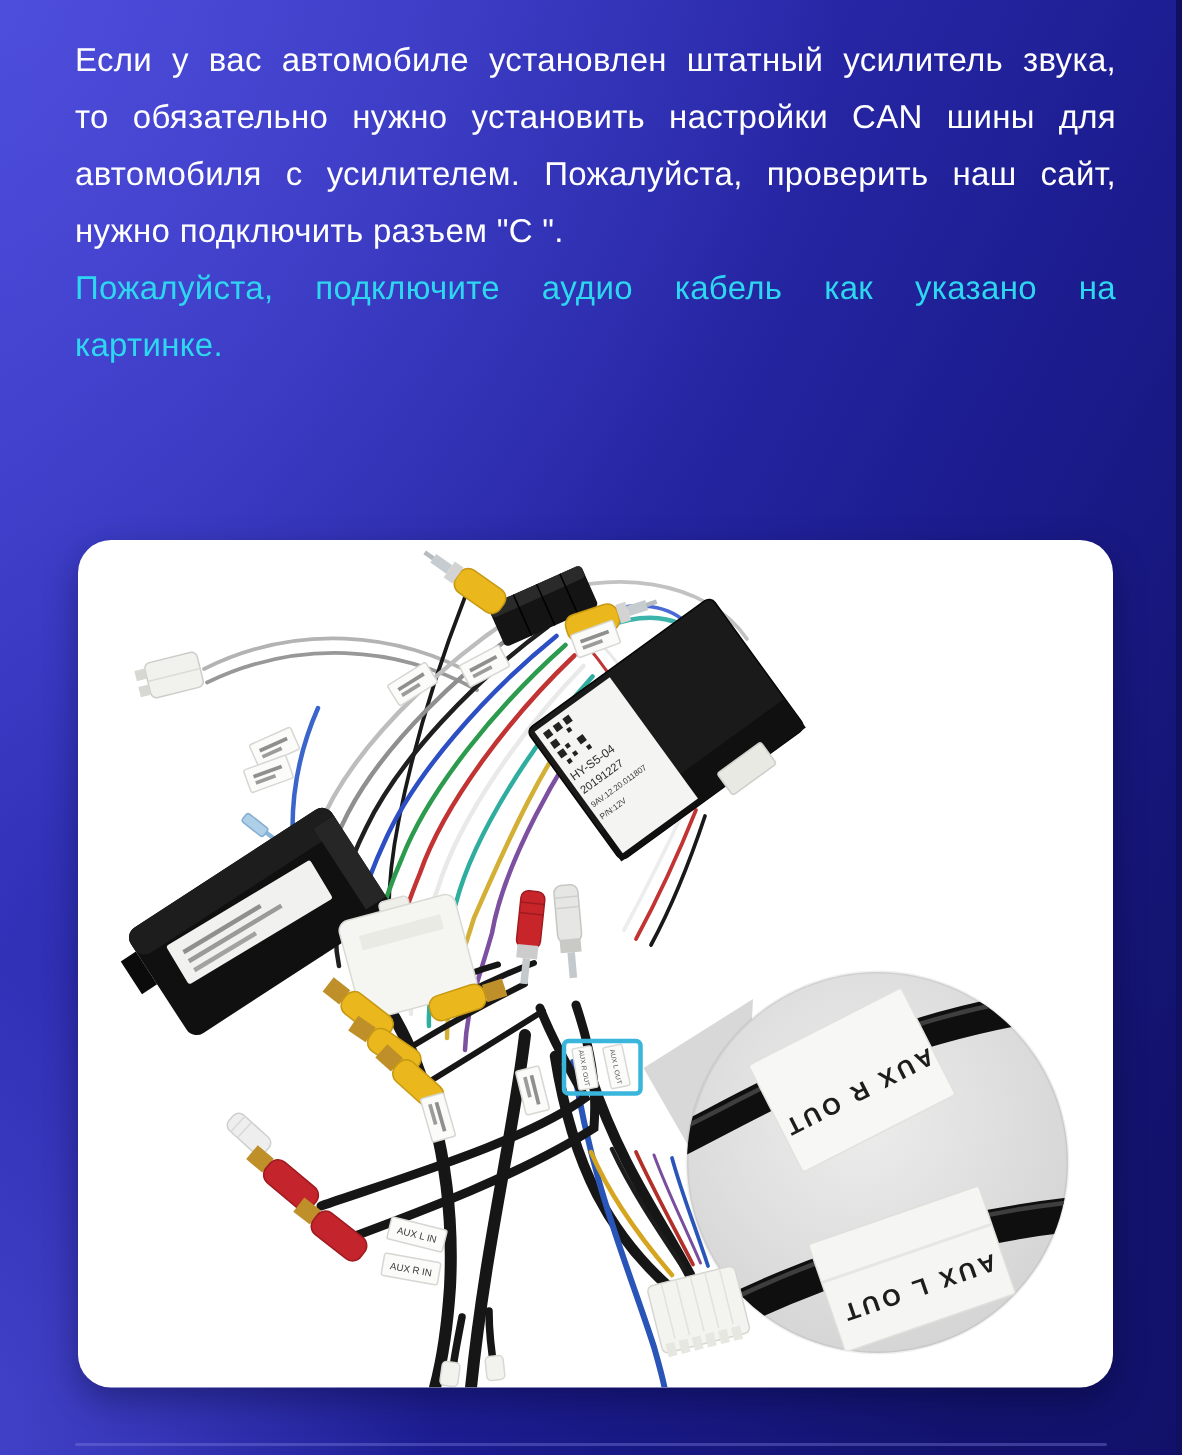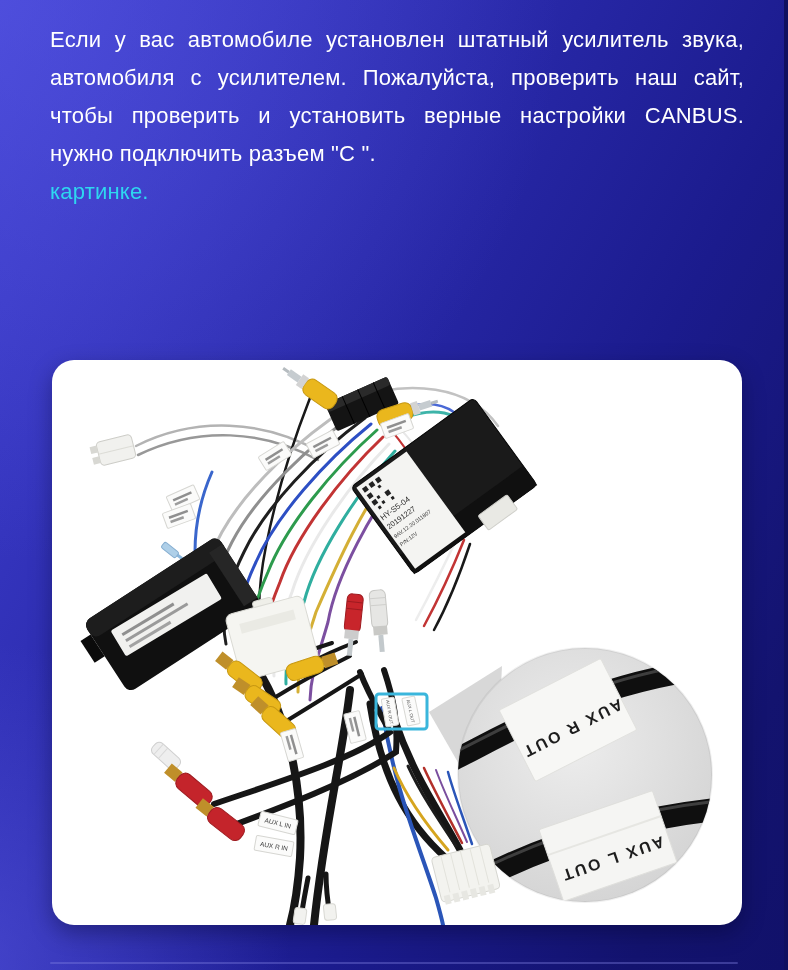--- a/index.html
+++ b/index.html
@@ -28,23 +28,24 @@
   }
   svg text{font-family:"Liberation Sans", sans-serif;}
 </style>
 </head>
 <body>
 
 <div class="page">
 
   <div class="text-block">
     <p class="line white fill">Если у вас автомобиле установлен штатный усилитель звука,</p>
+    <p class="line white fill">то обязательно нужно установить настройки CAN шины для</p>
     <p class="line white fill">автомобиля с усилителем. Пожалуйста, проверить наш сайт,</p>
-    <p class="line white fill">чтобы проверить и установить верные настройки CANBUS.</p>
     <p class="line white">нужно подключить разъем "C ".</p>
+    <p class="line cyan fill">Пожалуйста, подключите аудио кабель как указано на</p>
     <p class="line cyan">картинке.</p>
   </div>
 
   <div class="photo-card">
     <svg width="690" height="565" viewBox="0 0 690 565">
       <defs>
         <radialGradient id="cg" cx="45%" cy="38%" r="70%">
           <stop offset="0%" stop-color="#ededed"></stop>
           <stop offset="100%" stop-color="#d2d2d2"></stop>
         </radialGradient>

